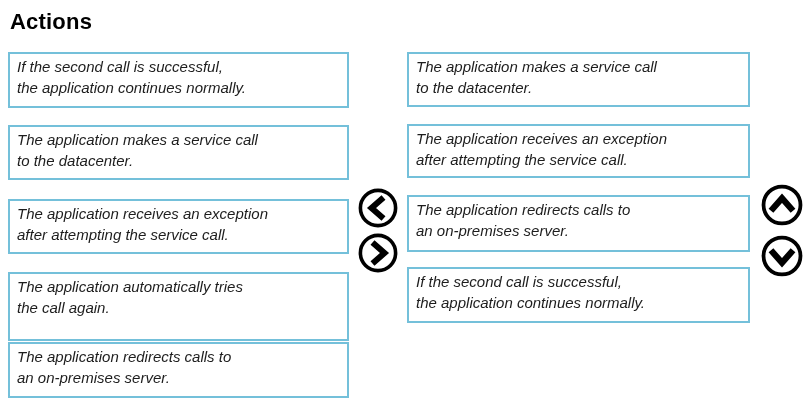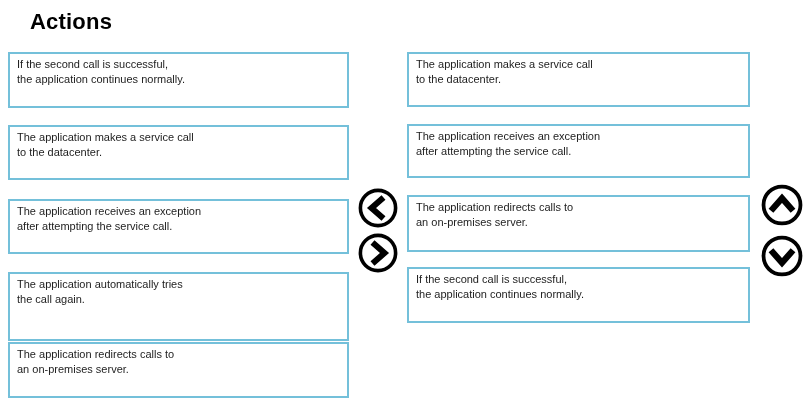--- a/index.html
+++ b/index.html
@@ -17,34 +17,34 @@
     width:807px;height:411px;
     background:var(--background);
     overflow:hidden;
   }
   .panel-title{
     position:absolute;
     font-size:22px;
     font-weight:bold;
     color:var(--heading);
     letter-spacing:0.2px;
-    margin-left:20px;
   }
   .title-actions{left:10px;top:9px;}
   .title-answer{left:390px;top:9px;}
   .card{
     position:absolute;
     border:2px solid var(--box-border);
     background:var(--background);
     color:var(--text);
-    font-size:11px;
+    font-size:15px;
     line-height:1.38;
     padding:3px 8px 3px 7px;
     white-space:pre-line;
     cursor:default;
+    font-style:italic;
   }
   .actions-col .card{left:8px;width:341px;}
   .answer-col .card{left:407px;width:343px;}
   .a1{top:52px;height:56px;}
   .a2{top:125px;height:55px;}
   .a3{top:199px;height:55px;}
   .a4{top:272px;height:69px;}
   .a5{top:342px;height:56px;}
   .r1{top:52px;height:55px;}
   .r2{top:124px;height:54px;}

